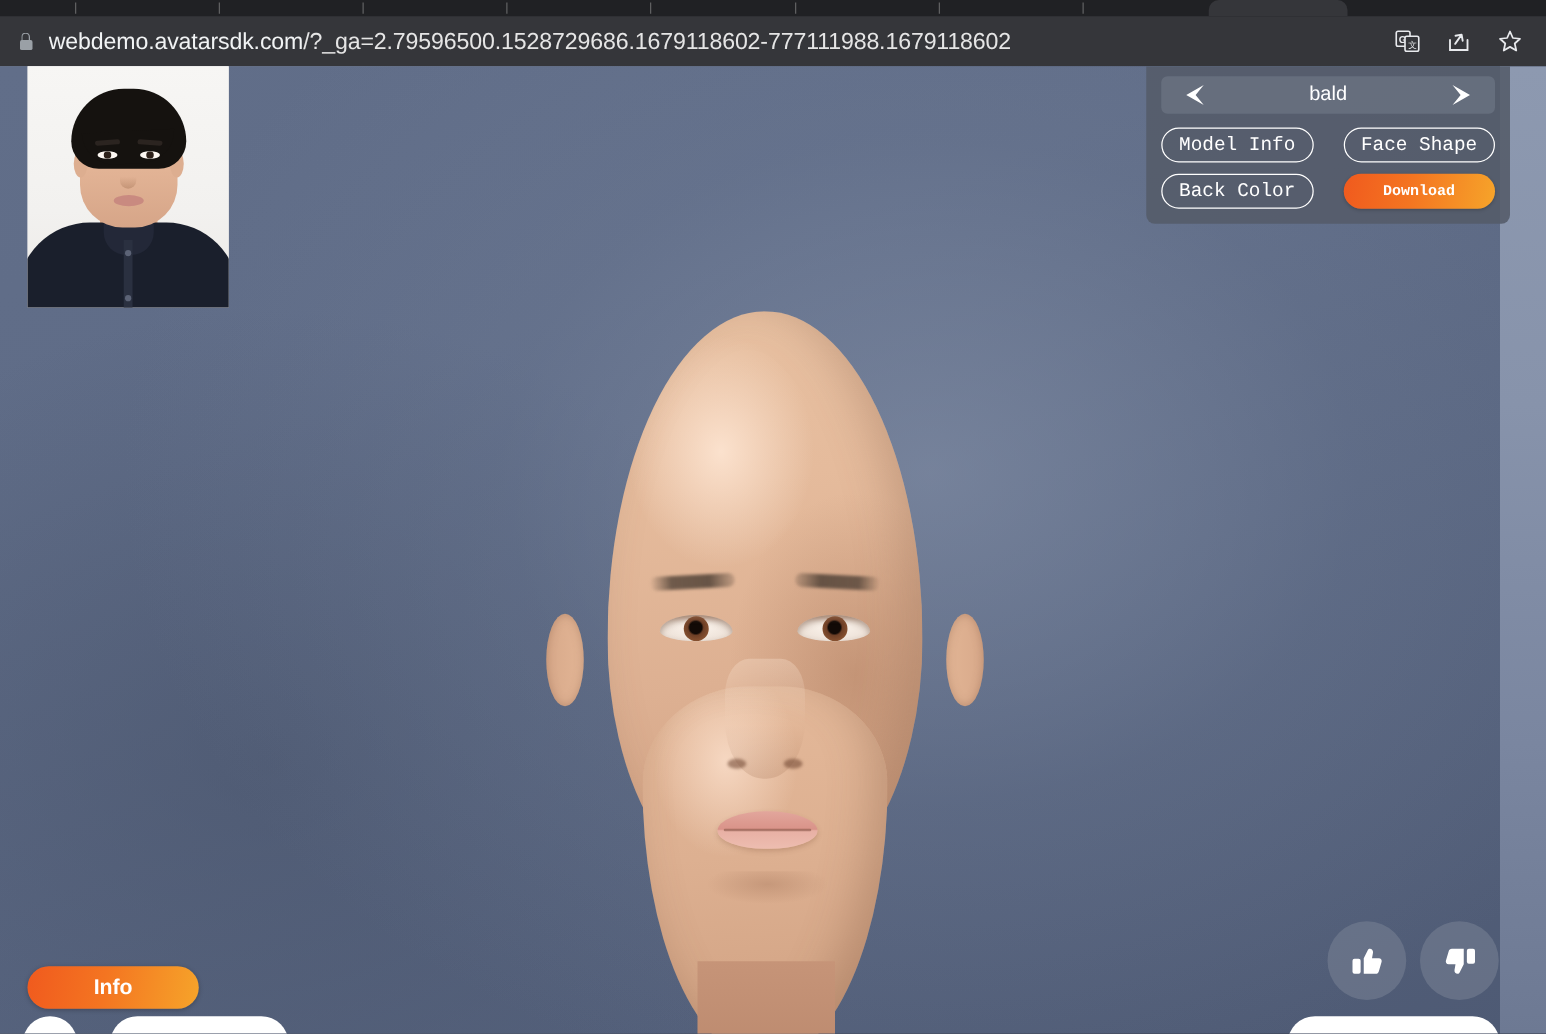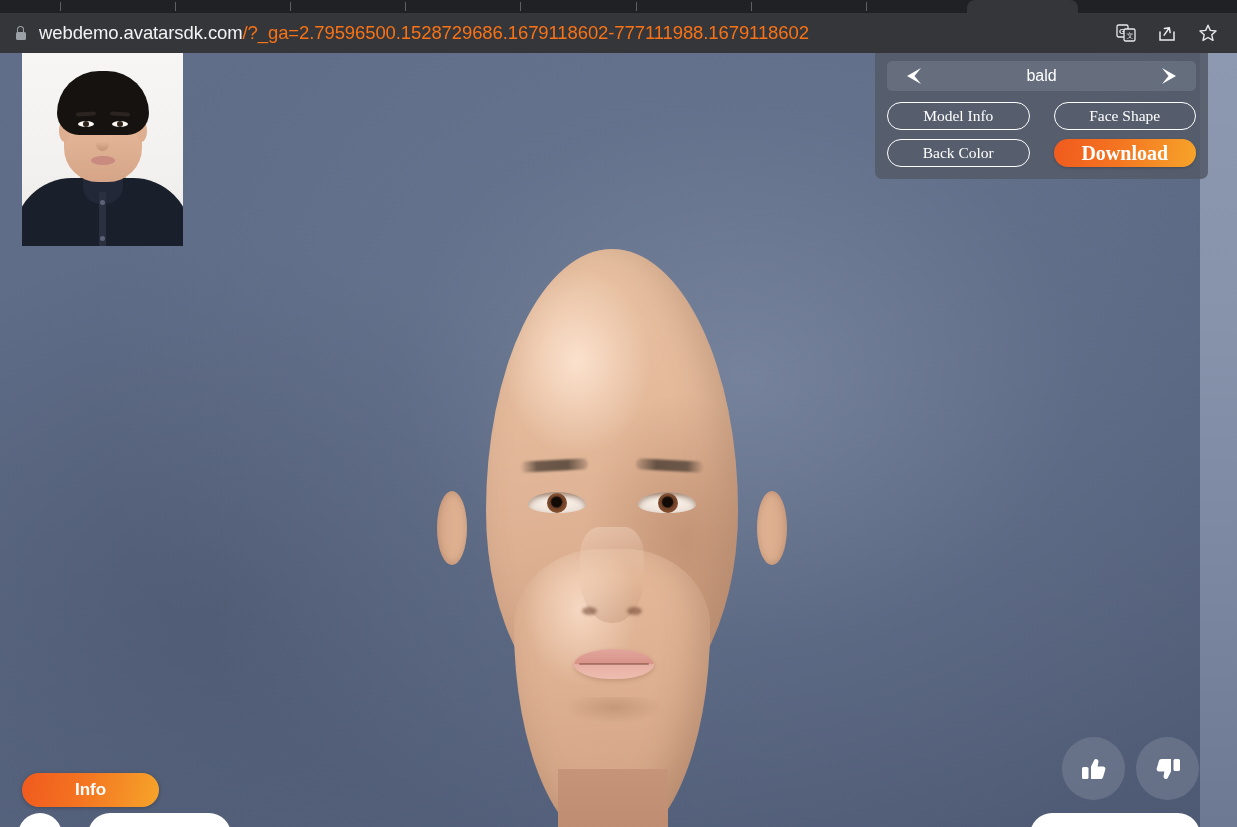--- a/index.html
+++ b/index.html
@@ -82,21 +82,21 @@
     background: #9aa0a6;
     border-radius: 1.5px;
   }
   .url-text {
     font-size: 18.5px;
     letter-spacing: -0.1px;
     white-space: nowrap;
     overflow: hidden;
   }
   .url-host { color: #f1f3f4; }
-  .url-rest { color: #f97316; margin-top: 15px; }
+  .url-rest { color: #e5e5e5; margin-top: 15px; }
 
   .tb-icons {
     display: flex;
     align-items: center;
     gap: 19px;
     padding-right: 18px;
     flex: none;
   }
   .tb-icon {
     width: 22px; height: 22px;
@@ -267,21 +267,21 @@
     width: 24px; height: 9px;
     margin-left: -12px;
     background: #c98a80;
     border-radius: 50%;
   }
 
   
   .ctrl-panel {
     position: absolute;
     right: 29px; top: 0;
-    width: 333px;
+    width: 291px;
     padding: 8px 12px 12px 12px;
     background: rgba(84,91,105,0.88);
     border-radius: 0 0 7px 7px;
   }
   .hair-selector {
     display: flex;
     align-items: center;
     justify-content: space-between;
     height: 30px;
     background: rgba(108,116,131,0.72);
@@ -311,32 +311,32 @@
     grid-template-columns: 1fr 1fr;
     gap: 9px 24px;
   }
   .pill-btn {
     height: 28px;
     border-radius: 15px;
     border: 1.6px solid #ffffff;
     background: transparent;
     color: #ffffff;
     font-size: 15.5px;
-    font-family: Liberation Serif, serif;
+    font-family: Liberation Mono, monospace;
     cursor: pointer;
     display: flex;
     align-items: center;
     justify-content: center;
     white-space: nowrap;
   }
   .pill-btn.primary {
     border: none;
     background: linear-gradient(100deg,#f05a1e 0%,#f47521 45%,#f6a42a 100%);
     font-weight: bold;
-    font-size: 20px;
+    font-size: 12px;
     box-shadow: 0 1px 3px rgba(0,0,0,0.22);
   }
 
   
   .back-btn {
     position: absolute;
     left: 22px; bottom: 20px;
     width: 137px; height: 34px;
     border: none;
     border-radius: 17px;

